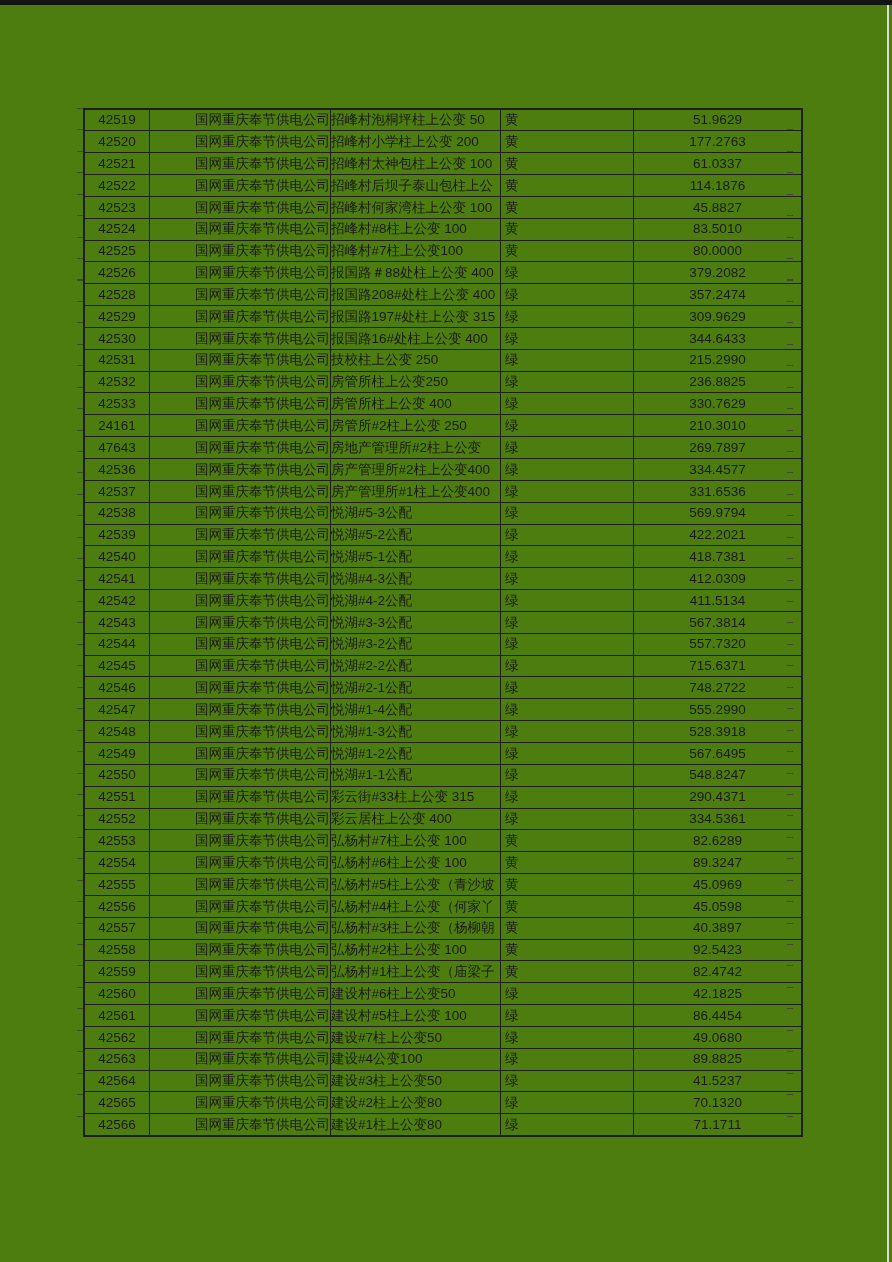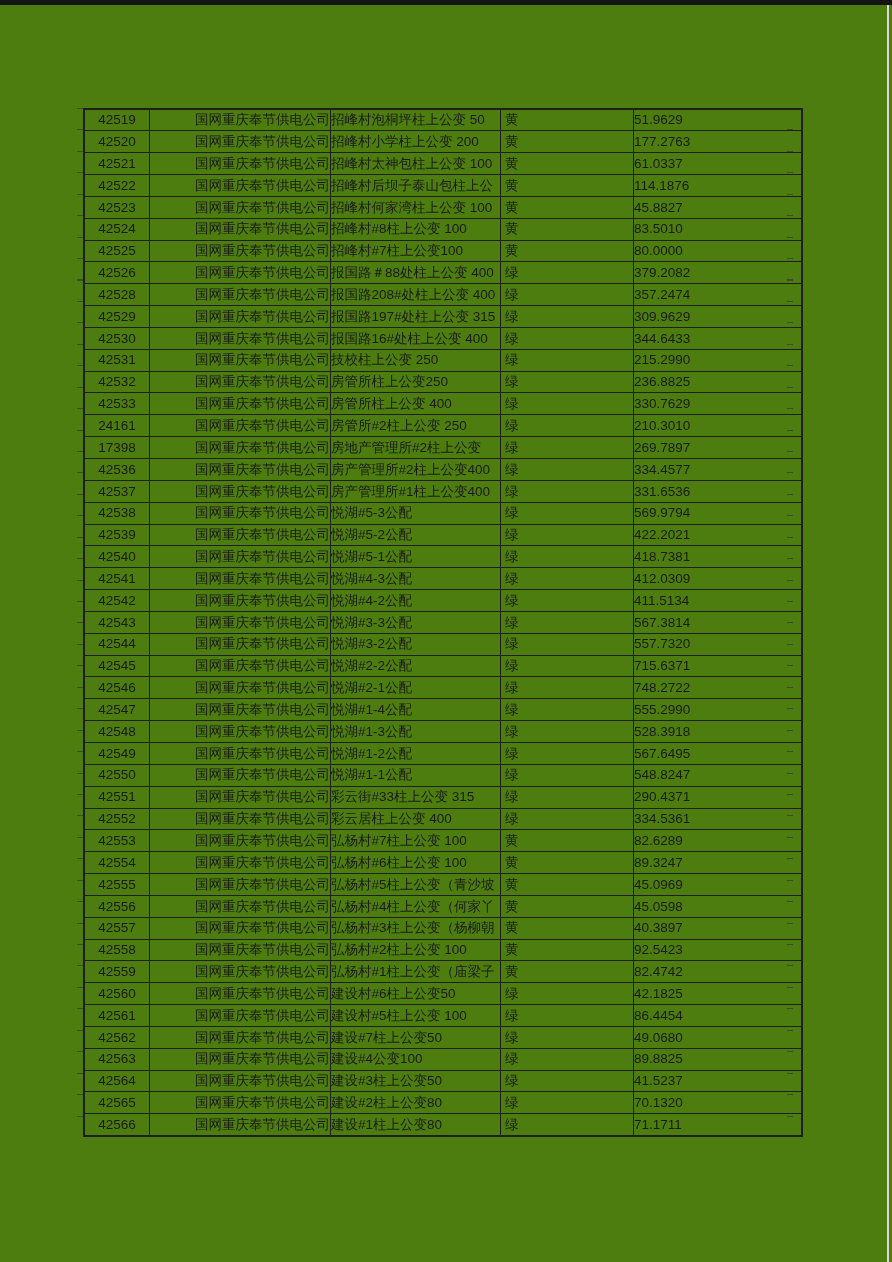--- a/index.html
+++ b/index.html
@@ -45,21 +45,21 @@
     padding: 0;
     white-space: nowrap;
     overflow: hidden;
     vertical-align: middle;
     line-height: 1;
   }
   td.col-id     { width: 64px;  text-align: center; }
   td.col-company{ width: 176px; text-align: right; padding-left: 4px; }
   td.col-desc   { width: 169px; text-align: left; }
   td.col-status { width: 128px; text-align: left; padding-left: 4px; }
-  td.col-value  { width: 167px; }
+  td.col-value  { width: 167px; text-align: center; }
   
   .tick-strip {
     position: absolute;
     top: 108px;
     width: 6px;
     height: 1029px;
     background: repeating-linear-gradient(
       to bottom,
       #3a3a3a 0px, #3a3a3a 1px,
       transparent 1px, transparent 21.4375px
@@ -181,21 +181,21 @@
         <td class="col-value">330.7629</td>
       </tr>
         <tr>
         <td class="col-id">24161</td>
         <td class="col-company">国网重庆奉节供电公司</td>
         <td class="col-desc">房管所#2柱上公变 250</td>
         <td class="col-status">绿</td>
         <td class="col-value">210.3010</td>
       </tr>
         <tr>
-        <td class="col-id">17398</td>
+        <td class="col-id">47643</td>
         <td class="col-company">国网重庆奉节供电公司</td>
         <td class="col-desc">房地产管理所#2柱上公变</td>
         <td class="col-status">绿</td>
         <td class="col-value">269.7897</td>
       </tr>
         <tr>
         <td class="col-id">42536</td>
         <td class="col-company">国网重庆奉节供电公司</td>
         <td class="col-desc">房产管理所#2柱上公变400</td>
         <td class="col-status">绿</td>

